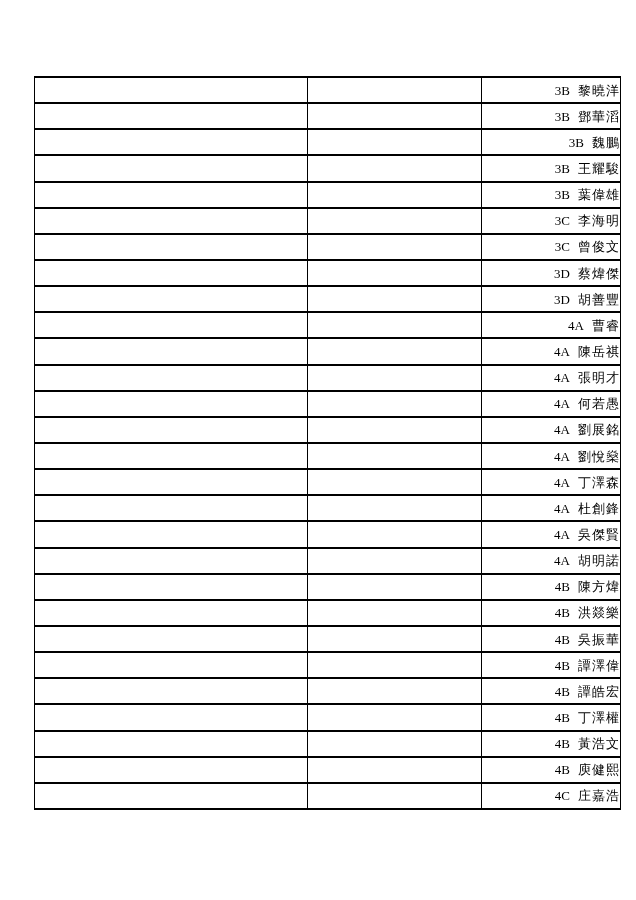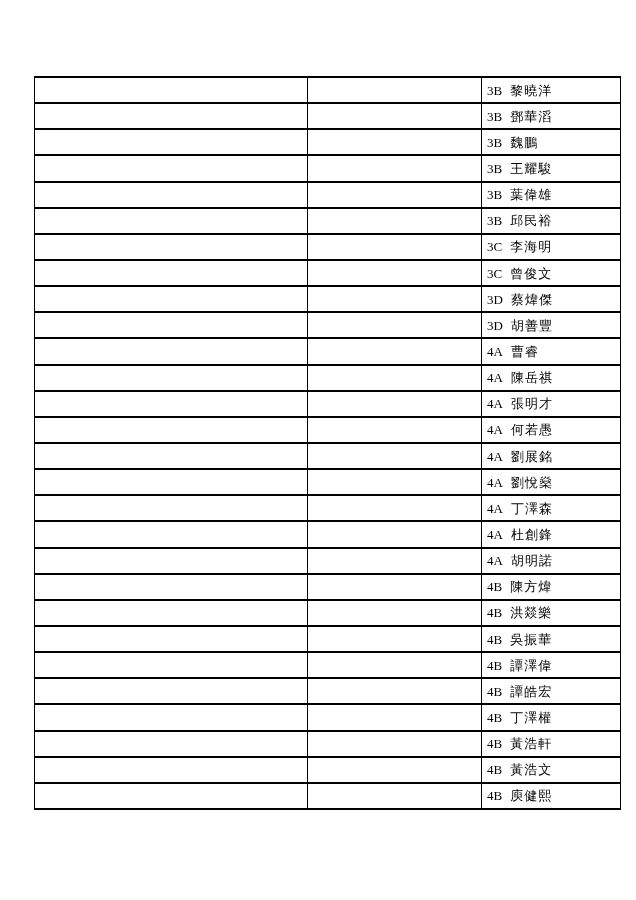--- a/index.html
+++ b/index.html
@@ -7,20 +7,21 @@
     padding: 0;
     background: #ffffff;
   }
   .page {
     position: relative;
     width: 636px;
     height: 900px;
     background: #ffffff;
     overflow: hidden;
     font-family: "Liberation Serif", "DejaVu Serif", serif;
+    text-align: right;
   }
   table.roster {
     position: absolute;
     left: 34px;
     top: 76px;
     width: 586px;
     height: 734px;
     border-collapse: collapse;
     table-layout: fixed;
   }
@@ -75,25 +76,20 @@
           <td><span class="code">3B</span><span class="sname">王耀駿</span></td>
         </tr>
       <tr>
           <td></td>
           <td></td>
           <td><span class="code">3B</span><span class="sname">葉偉雄</span></td>
         </tr>
       <tr>
           <td></td>
           <td></td>
-          <td><span class="code">3B</span><span class="sname">邱民裕</span></td>
-        </tr>
-      <tr>
-          <td></td>
-          <td></td>
           <td><span class="code">3C</span><span class="sname">李海明</span></td>
         </tr>
       <tr>
           <td></td>
           <td></td>
           <td><span class="code">3C</span><span class="sname">曾俊文</span></td>
         </tr>
       <tr>
           <td></td>
           <td></td>
@@ -140,20 +136,25 @@
           <td><span class="code">4A</span><span class="sname">丁澤森</span></td>
         </tr>
       <tr>
           <td></td>
           <td></td>
           <td><span class="code">4A</span><span class="sname">杜創鋒</span></td>
         </tr>
       <tr>
           <td></td>
           <td></td>
+          <td><span class="code">4A</span><span class="sname">吳傑賢</span></td>
+        </tr>
+      <tr>
+          <td></td>
+          <td></td>
           <td><span class="code">4A</span><span class="sname">胡明諾</span></td>
         </tr>
       <tr>
           <td></td>
           <td></td>
           <td><span class="code">4B</span><span class="sname">陳方煒</span></td>
         </tr>
       <tr>
           <td></td>
           <td></td>
@@ -175,27 +176,27 @@
           <td><span class="code">4B</span><span class="sname">譚皓宏</span></td>
         </tr>
       <tr>
           <td></td>
           <td></td>
           <td><span class="code">4B</span><span class="sname">丁澤權</span></td>
         </tr>
       <tr>
           <td></td>
           <td></td>
-          <td><span class="code">4B</span><span class="sname">黃浩軒</span></td>
-        </tr>
-      <tr>
-          <td></td>
-          <td></td>
           <td><span class="code">4B</span><span class="sname">黃浩文</span></td>
         </tr>
       <tr>
           <td></td>
           <td></td>
           <td><span class="code">4B</span><span class="sname">庾健熙</span></td>
+        </tr>
+      <tr>
+          <td></td>
+          <td></td>
+          <td><span class="code">4C</span><span class="sname">庄嘉浩</span></td>
         </tr>
     </tbody>
   </table>
 </div>
 
 </body></html>

